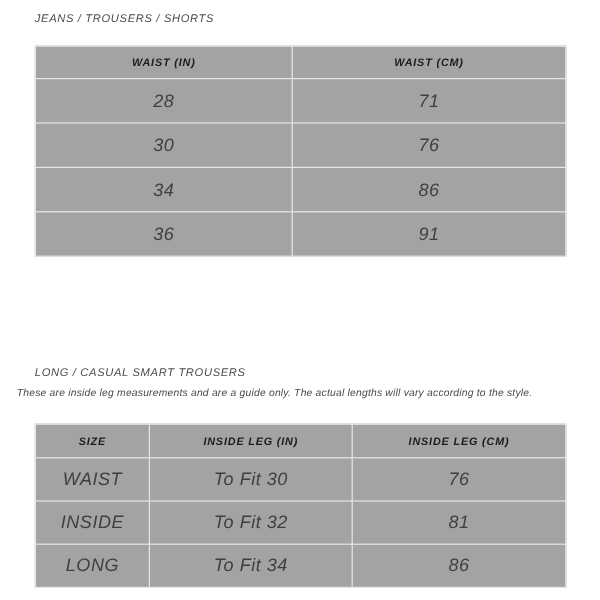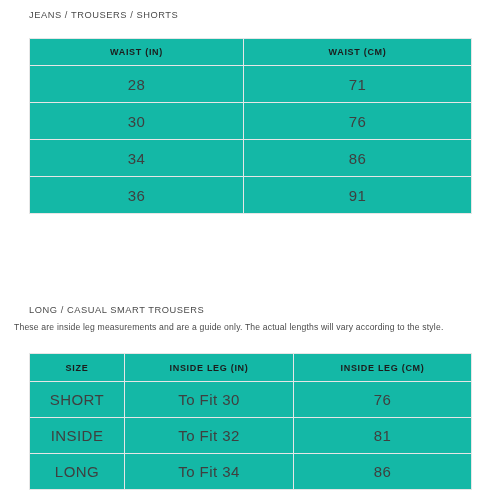--- a/index.html
+++ b/index.html
@@ -14,20 +14,21 @@
     color: #3c3c3c;
     overflow: hidden;
   }
 
   .page {
     position: relative;
     width: 500px;
     height: 500px;
     box-sizing: border-box;
     padding: 4px;
+    font-style: italic;
   }
 
   
   .section-heading {
     position: absolute;
     left: 29px;
     font-size: 9.3px;
     letter-spacing: 0.55px;
     color: #4a4a4a;
     font-weight: 400;
@@ -44,21 +45,21 @@
     letter-spacing: 0.18px;
     color: #4a4a4a;
     white-space: nowrap;
   }
 
   
   table.size-table {
     position: absolute;
     border-collapse: collapse;
     table-layout: fixed;
-    background: #14b8a6;
+    background: #a3a3a3;
   }
   table.size-table td,
   table.size-table th {
     border: 1px solid #e6e6e6;
     text-align: center;
     vertical-align: middle;
     padding: 0;
   }
   table.size-table th {
     height: 26px;
@@ -146,21 +147,21 @@
     </colgroup>
     <thead>
       <tr>
         <th>SIZE</th>
         <th>INSIDE LEG (IN)</th>
         <th>INSIDE LEG (CM)</th>
       </tr>
     </thead>
     <tbody>
       <tr>
-        <td>SHORT</td>
+        <td>WAIST</td>
         <td>To Fit 30</td>
         <td>76</td>
       </tr>
       <tr>
         <td>INSIDE</td>
         <td>To Fit 32</td>
         <td>81</td>
       </tr>
       <tr>
         <td>LONG</td>

